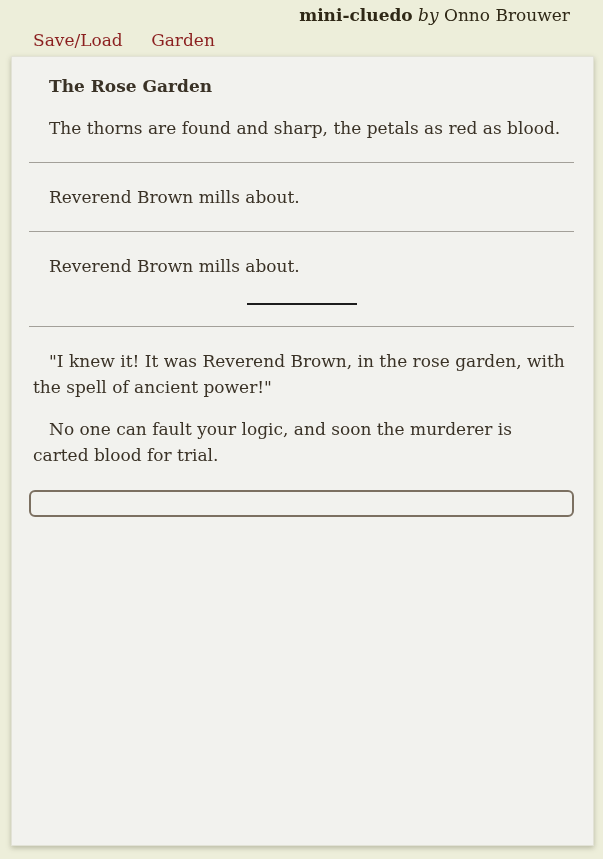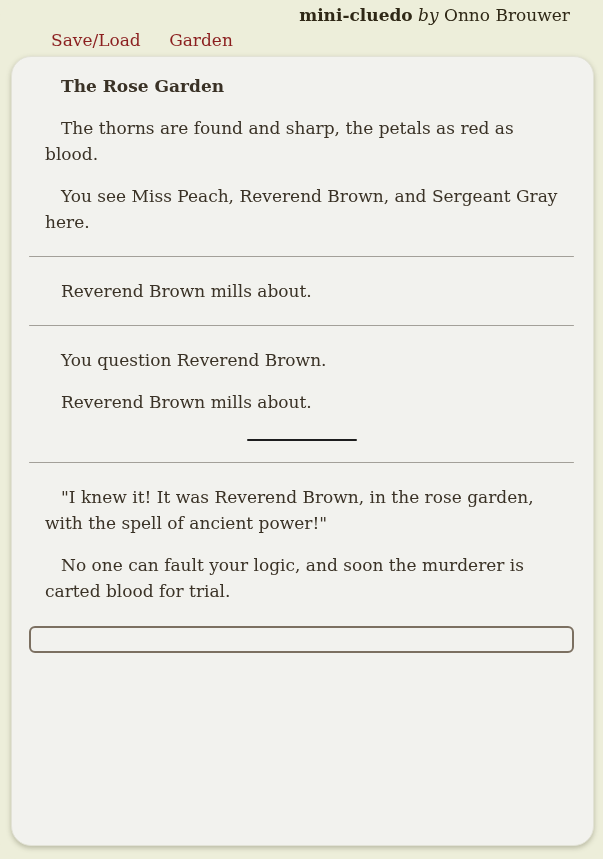--- a/index.html
+++ b/index.html
@@ -1,15 +1,15 @@
 <!DOCTYPE html>
 <html><head>
 <meta charset="utf-8">
 <style>
-  * { box-sizing: border-box; border-radius: 20px; }
+  * { box-sizing: border-box; }
   html, body {
     margin: 0; padding: 0;
     background: #edeeda;
     font-family: "DejaVu Serif", "Liberation Serif", serif;
     color: #3a3226;
   }
   .viewport {
     width: 603px; height: 859px;
     background: #edeeda;
     overflow: hidden;
@@ -29,32 +29,32 @@
   .menu-row {
     padding: 3px 0 5px 33px;
     font-size: 17px;
     line-height: 22px;
   }
   .menu-row a {
     color: #8b1f1f;
     text-decoration: none;
     cursor: pointer;
   }
-  .menu-row a.first { margin-right: 23px; margin-left: 18px; }
+  .menu-row a.first { margin-right: 23px; }
   
   .panel {
     margin: 0 9px 14px 11px;
     background: #f2f2ee;
     border: 1px solid #e2e2d6;
     box-shadow: 0 2px 5px rgba(90, 90, 60, 0.35);
     padding: 14px 19px 26px 17px;
     min-height: 790px;
   }
   .panel p {
-    margin: 16px 16px;
+    margin: 16px 4px;
     font-size: 17px;
     line-height: 26px;
     text-indent: 16px;
   }
   .panel p.room-name { font-weight: bold; margin-top: 2px; }
   hr.turn-sep {
     border: none;
     border-top: 1px solid #a3a099;
     height: 0;
     margin: 21px 0;
@@ -90,29 +90,27 @@
   <div class="menu-row">
     <a href="#" class="first">Save/Load</a>
     <a href="#">Garden</a>
   </div>
 
   <div class="panel">
 
     <p class="room-name">The Rose Garden</p>
 
     <p>The thorns are found and sharp, the petals as red as blood.</p>
-    <p>You see Miss Peach, Reverend Brown, and Sergeant Gray here.</p>
 
     <hr class="turn-sep">
 
     <p>Reverend Brown mills about.</p>
 
     <hr class="turn-sep">
 
-    <p>You question Reverend Brown.</p>
     <p>Reverend Brown mills about.</p>
 
     <div class="scene-break"></div>
 
     <hr class="turn-sep">
 
     <p>"I knew it! It was Reverend Brown, in the rose garden, with the spell of ancient power!"</p>
     <p>No one can fault your logic, and soon the murderer is carted blood for trial.</p>
 
     <div class="victory-box">

